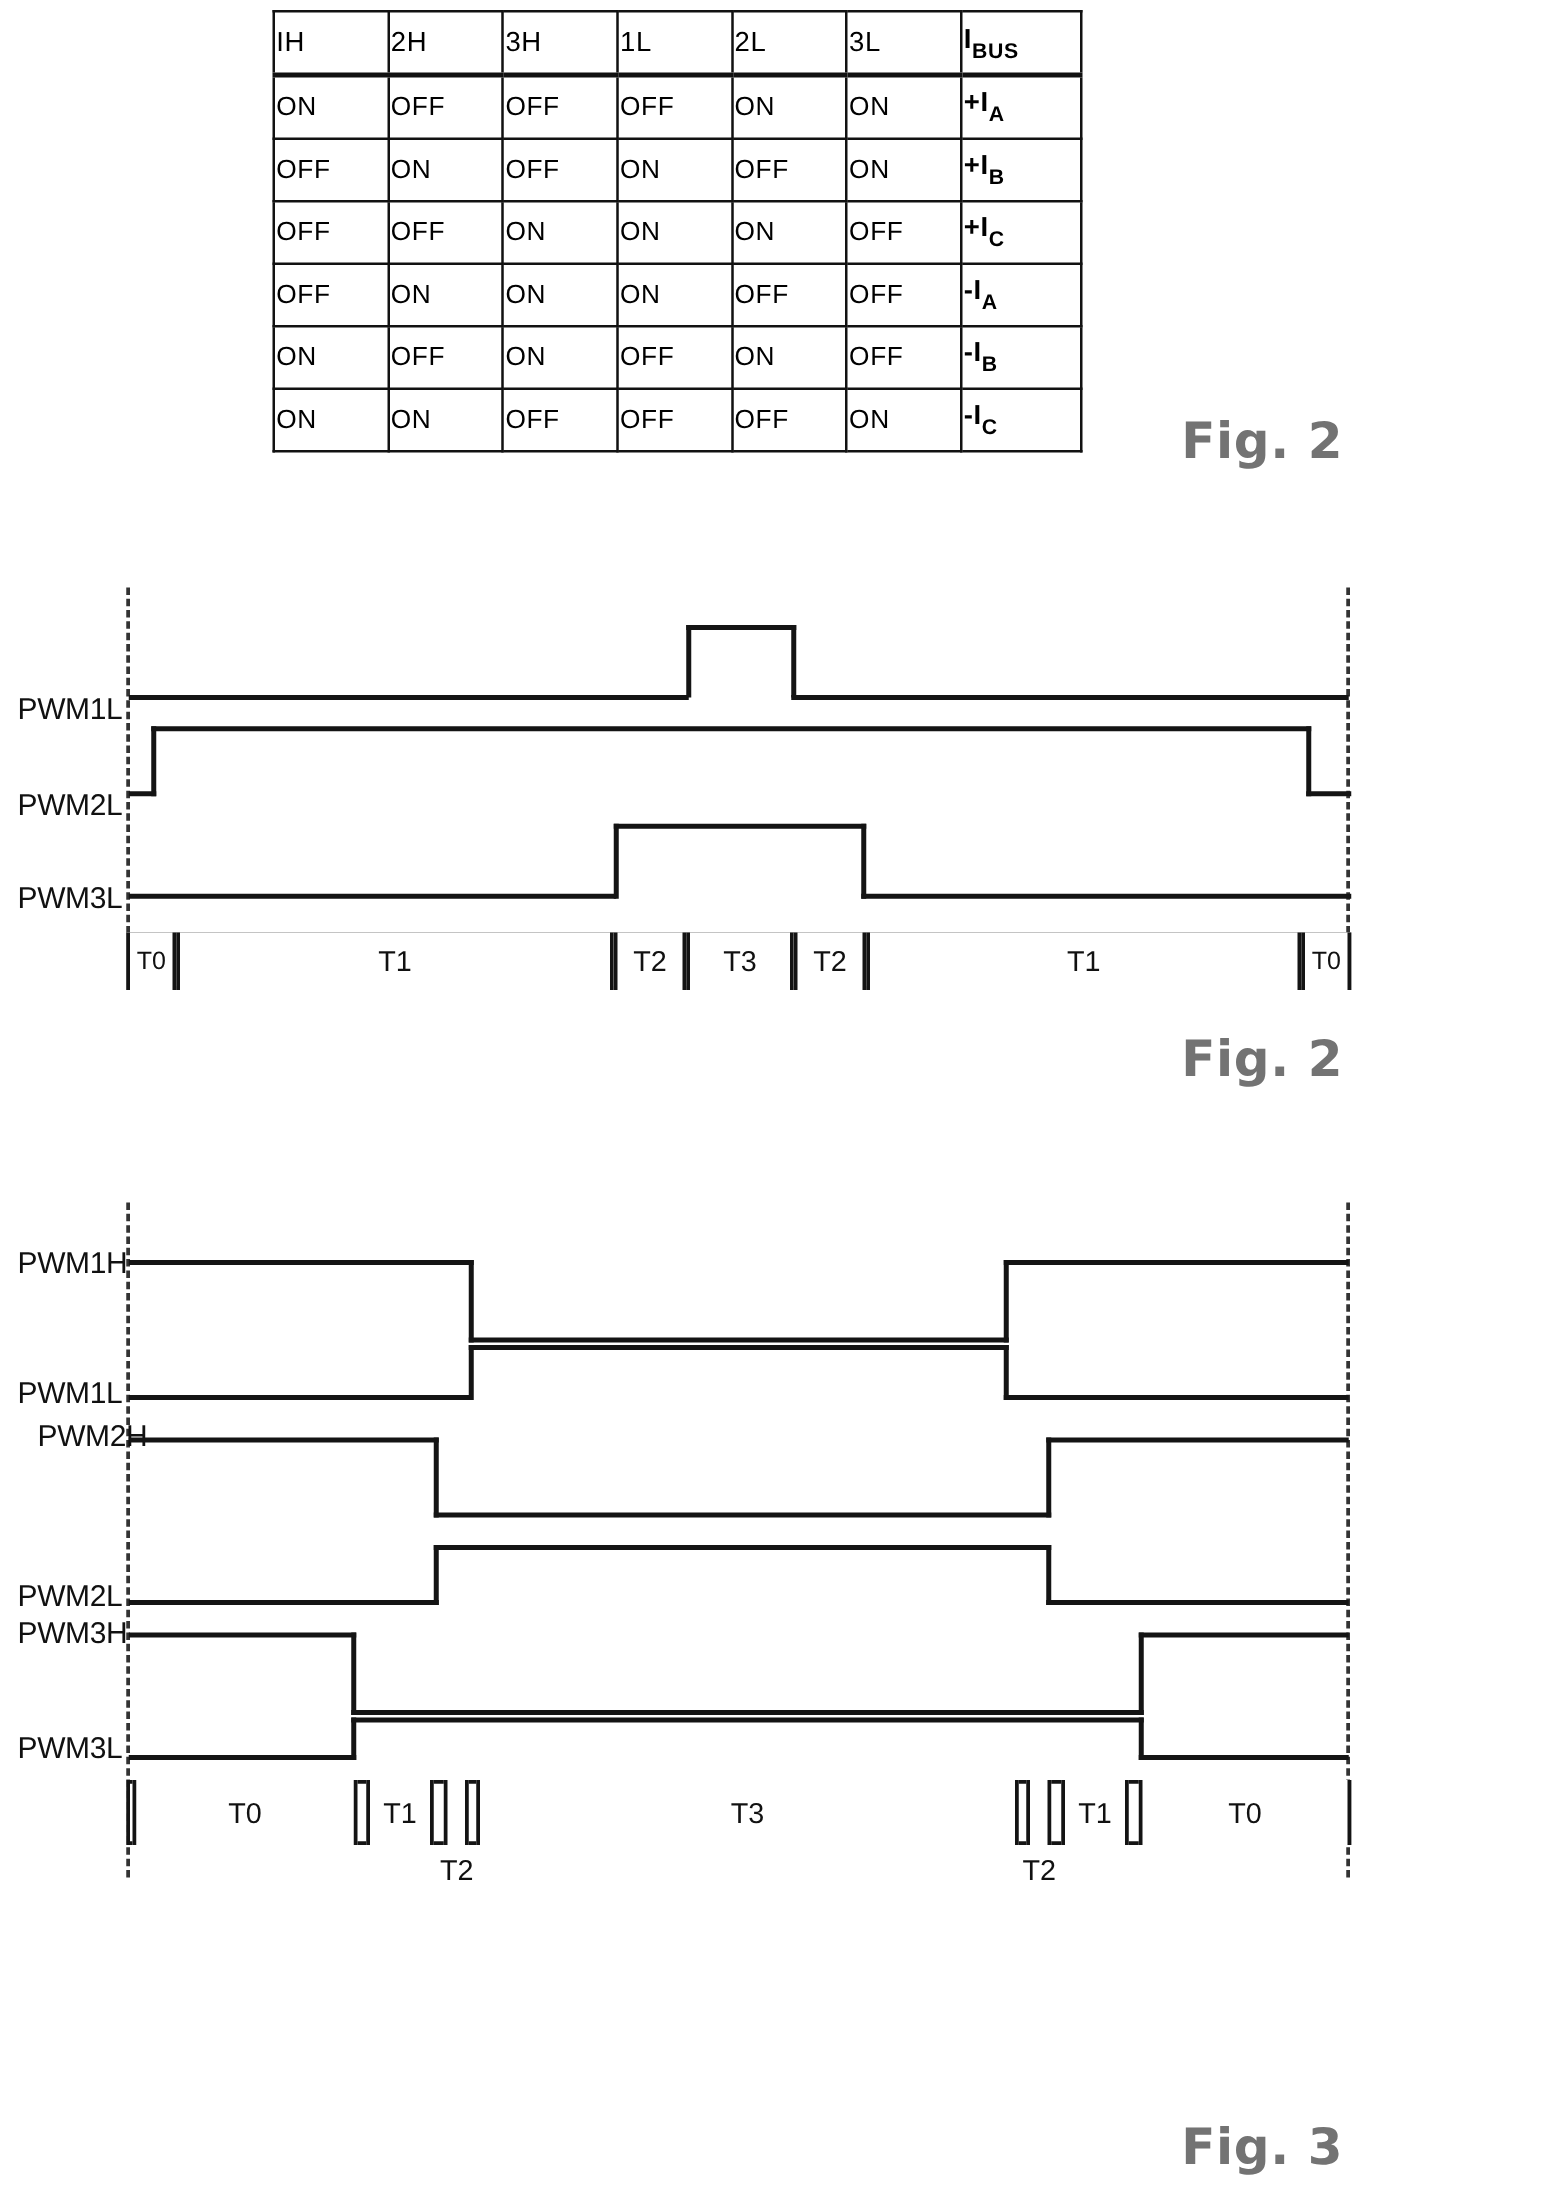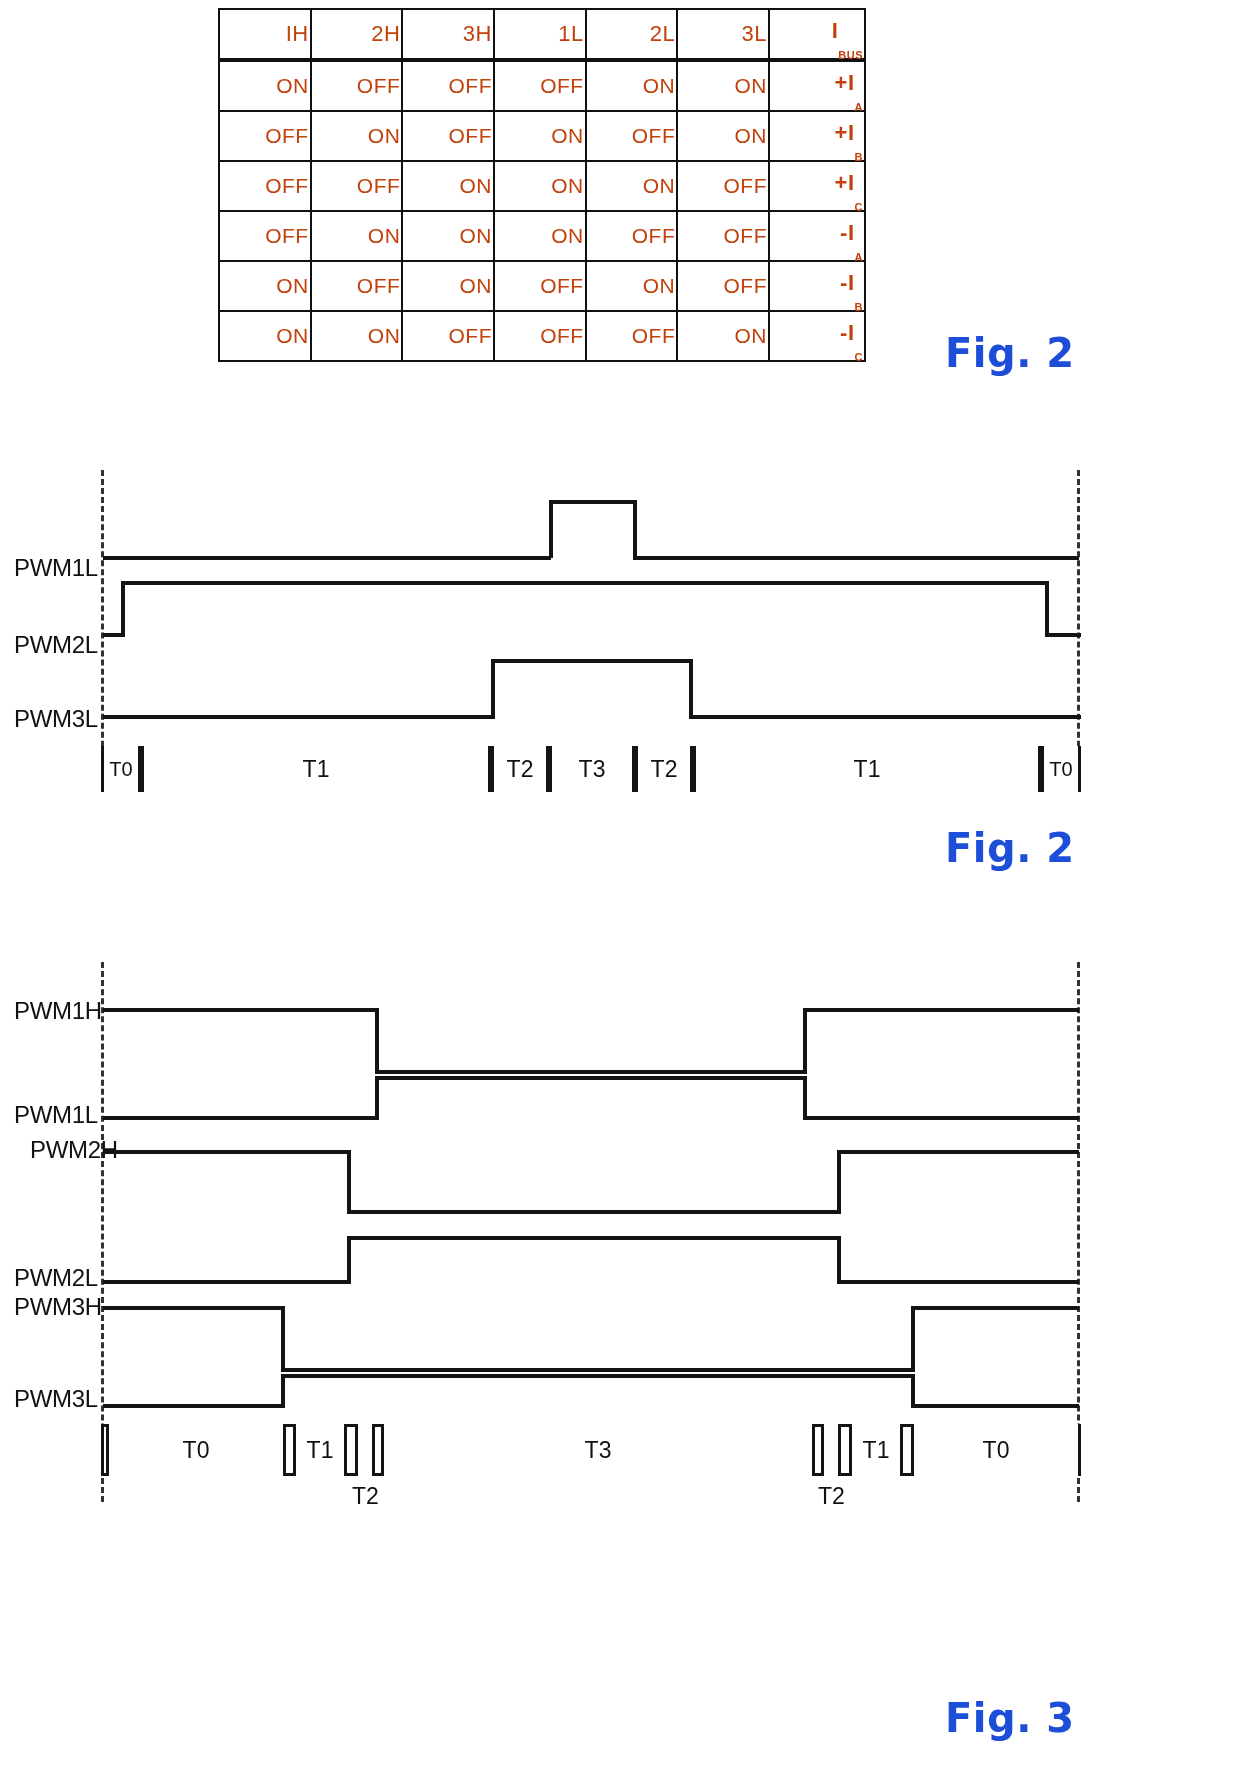--- a/index.html
+++ b/index.html
@@ -20,26 +20,26 @@
   #fig2-table {
     position: absolute;
     left: 218px;
     top: 8px;
     width: 648px;
     border-collapse: collapse;
     table-layout: fixed;
   }
   #fig2-table td {
     border: 2px solid #111;
-    text-align: right;
+    text-align: left;
     vertical-align: middle;
     height: 46px;
     font-size: 21px;
     letter-spacing: 0.5px;
-    color: #c2410c;
+    color: #000000;
   }
   #fig2-table tr.header-row td {
     border-bottom: 4px solid #111;
     font-size: 22px;
     font-weight: 500;
   }
   #fig2-table td.ibus-col { width: 92px; }
 
   .isub {
     display: inline-block;
@@ -47,35 +47,35 @@
     white-space: nowrap;
     line-height: 1;
   }
   .isub .big {
     font-size: 22px;
     font-weight: 600;
     position: relative;
     top: -3px;
   }
   .isub .sub {
-    font-size: 11px;
+    font-size: 17px;
     font-weight: 600;
     position: relative;
-    top: 18px;
+    top: 5px;
     left: 0px;
   }
 
   
   .fig-label {
     position: absolute;
     font-size: 40px;
     font-weight: bold;
     font-family: "DejaVu Sans", sans-serif;
     letter-spacing: 0.5px;
-    color: #1d4ed8;
+    color: #737373;
   }
   #fig2-label { left: 945px; top: 330px; }
   #fig3-label { left: 945px; top: 825px; }
   #fig4-label { left: 945px; top: 1695px; }
 
   
   .wave-block { position: absolute; }
   .row-label {
     position: absolute;
     font-size: 24px;

